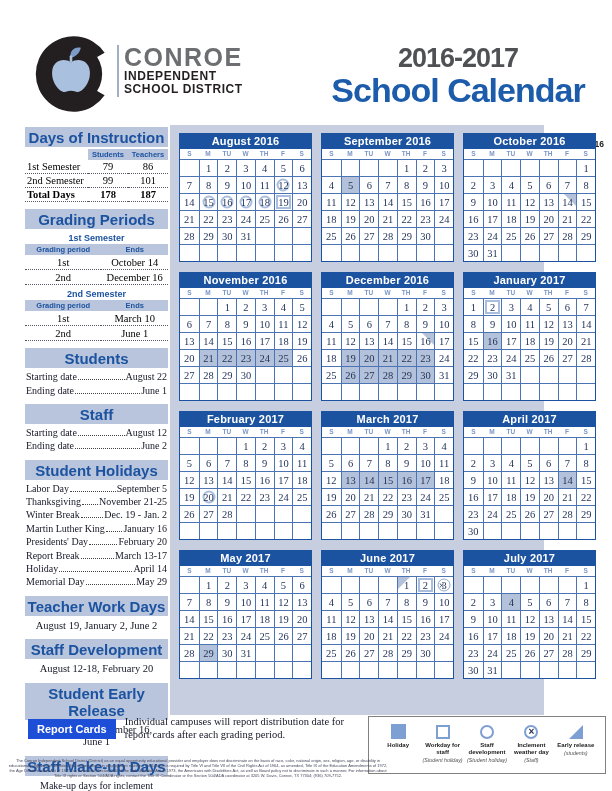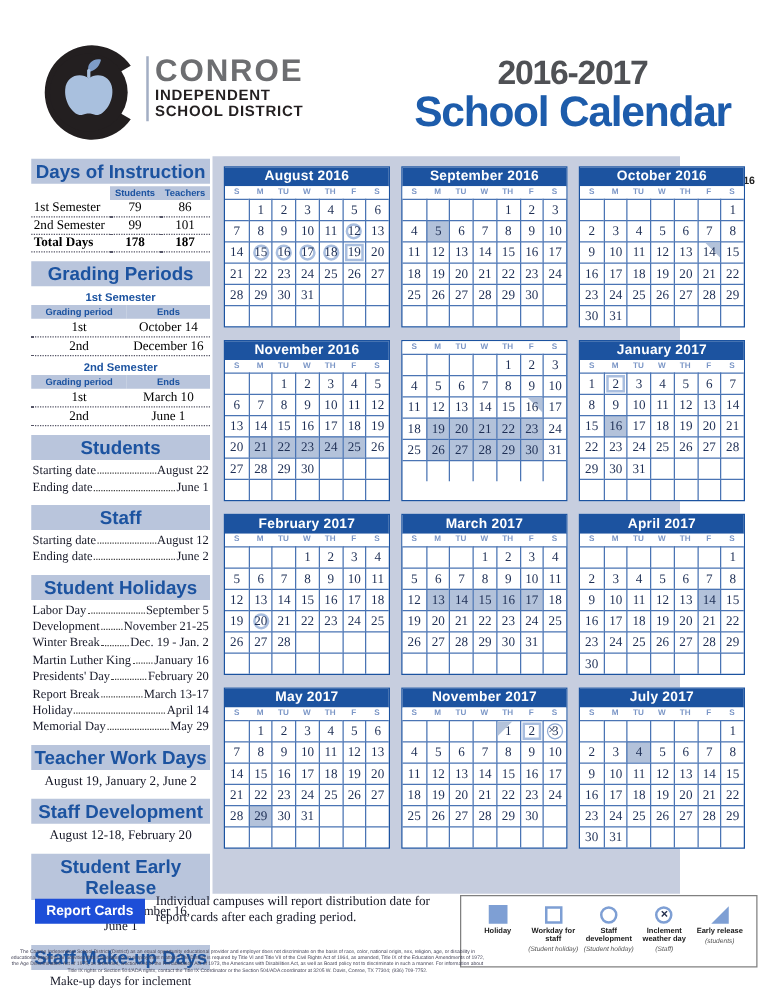--- a/index.html
+++ b/index.html
@@ -199,21 +199,21 @@
     </div>
 
   <div class="sec-h">Student Holidays</div>
   <div class="lead-list" id="holiday-rows">
       <div class="lead">
         <span class="lbl">Labor Day</span>
         <span class="dots"></span>
         <span class="val">September 5</span>
       </div>
       <div class="lead">
-        <span class="lbl">Development</span>
+        <span class="lbl">Thanksgiving</span>
         <span class="dots"></span>
         <span class="val">November 21-25</span>
       </div>
       <div class="lead">
         <span class="lbl">Winter Break</span>
         <span class="dots"></span>
         <span class="val">Dec. 19 - Jan. 2</span>
       </div>
       <div class="lead">
         <span class="lbl">Martin Luther King</span>
@@ -734,20 +734,21 @@
           <div class="cell"></div>
           <div class="cell"></div>
           <div class="cell"></div>
           <div class="cell"></div>
           <div class="cell"></div>
           <div class="cell"></div>
           <div class="cell"></div>
         </div>
       </div>
       <div class="cal">
+        <div class="cal-title">December 2016</div>
         <div class="cal-days">
           <span>S</span>
           <span>M</span>
           <span>TU</span>
           <span>W</span>
           <span>TH</span>
           <span>F</span>
           <span>S</span>
         </div>
         <div class="cal-grid">
@@ -1436,21 +1437,21 @@
           <div class="cell"></div>
           <div class="cell"></div>
           <div class="cell"></div>
           <div class="cell"></div>
           <div class="cell"></div>
           <div class="cell"></div>
           <div class="cell"></div>
         </div>
       </div>
       <div class="cal">
-        <div class="cal-title">November 2017</div>
+        <div class="cal-title">June 2017</div>
         <div class="cal-days">
           <span>S</span>
           <span>M</span>
           <span>TU</span>
           <span>W</span>
           <span>TH</span>
           <span>F</span>
           <span>S</span>
         </div>
         <div class="cal-grid">

